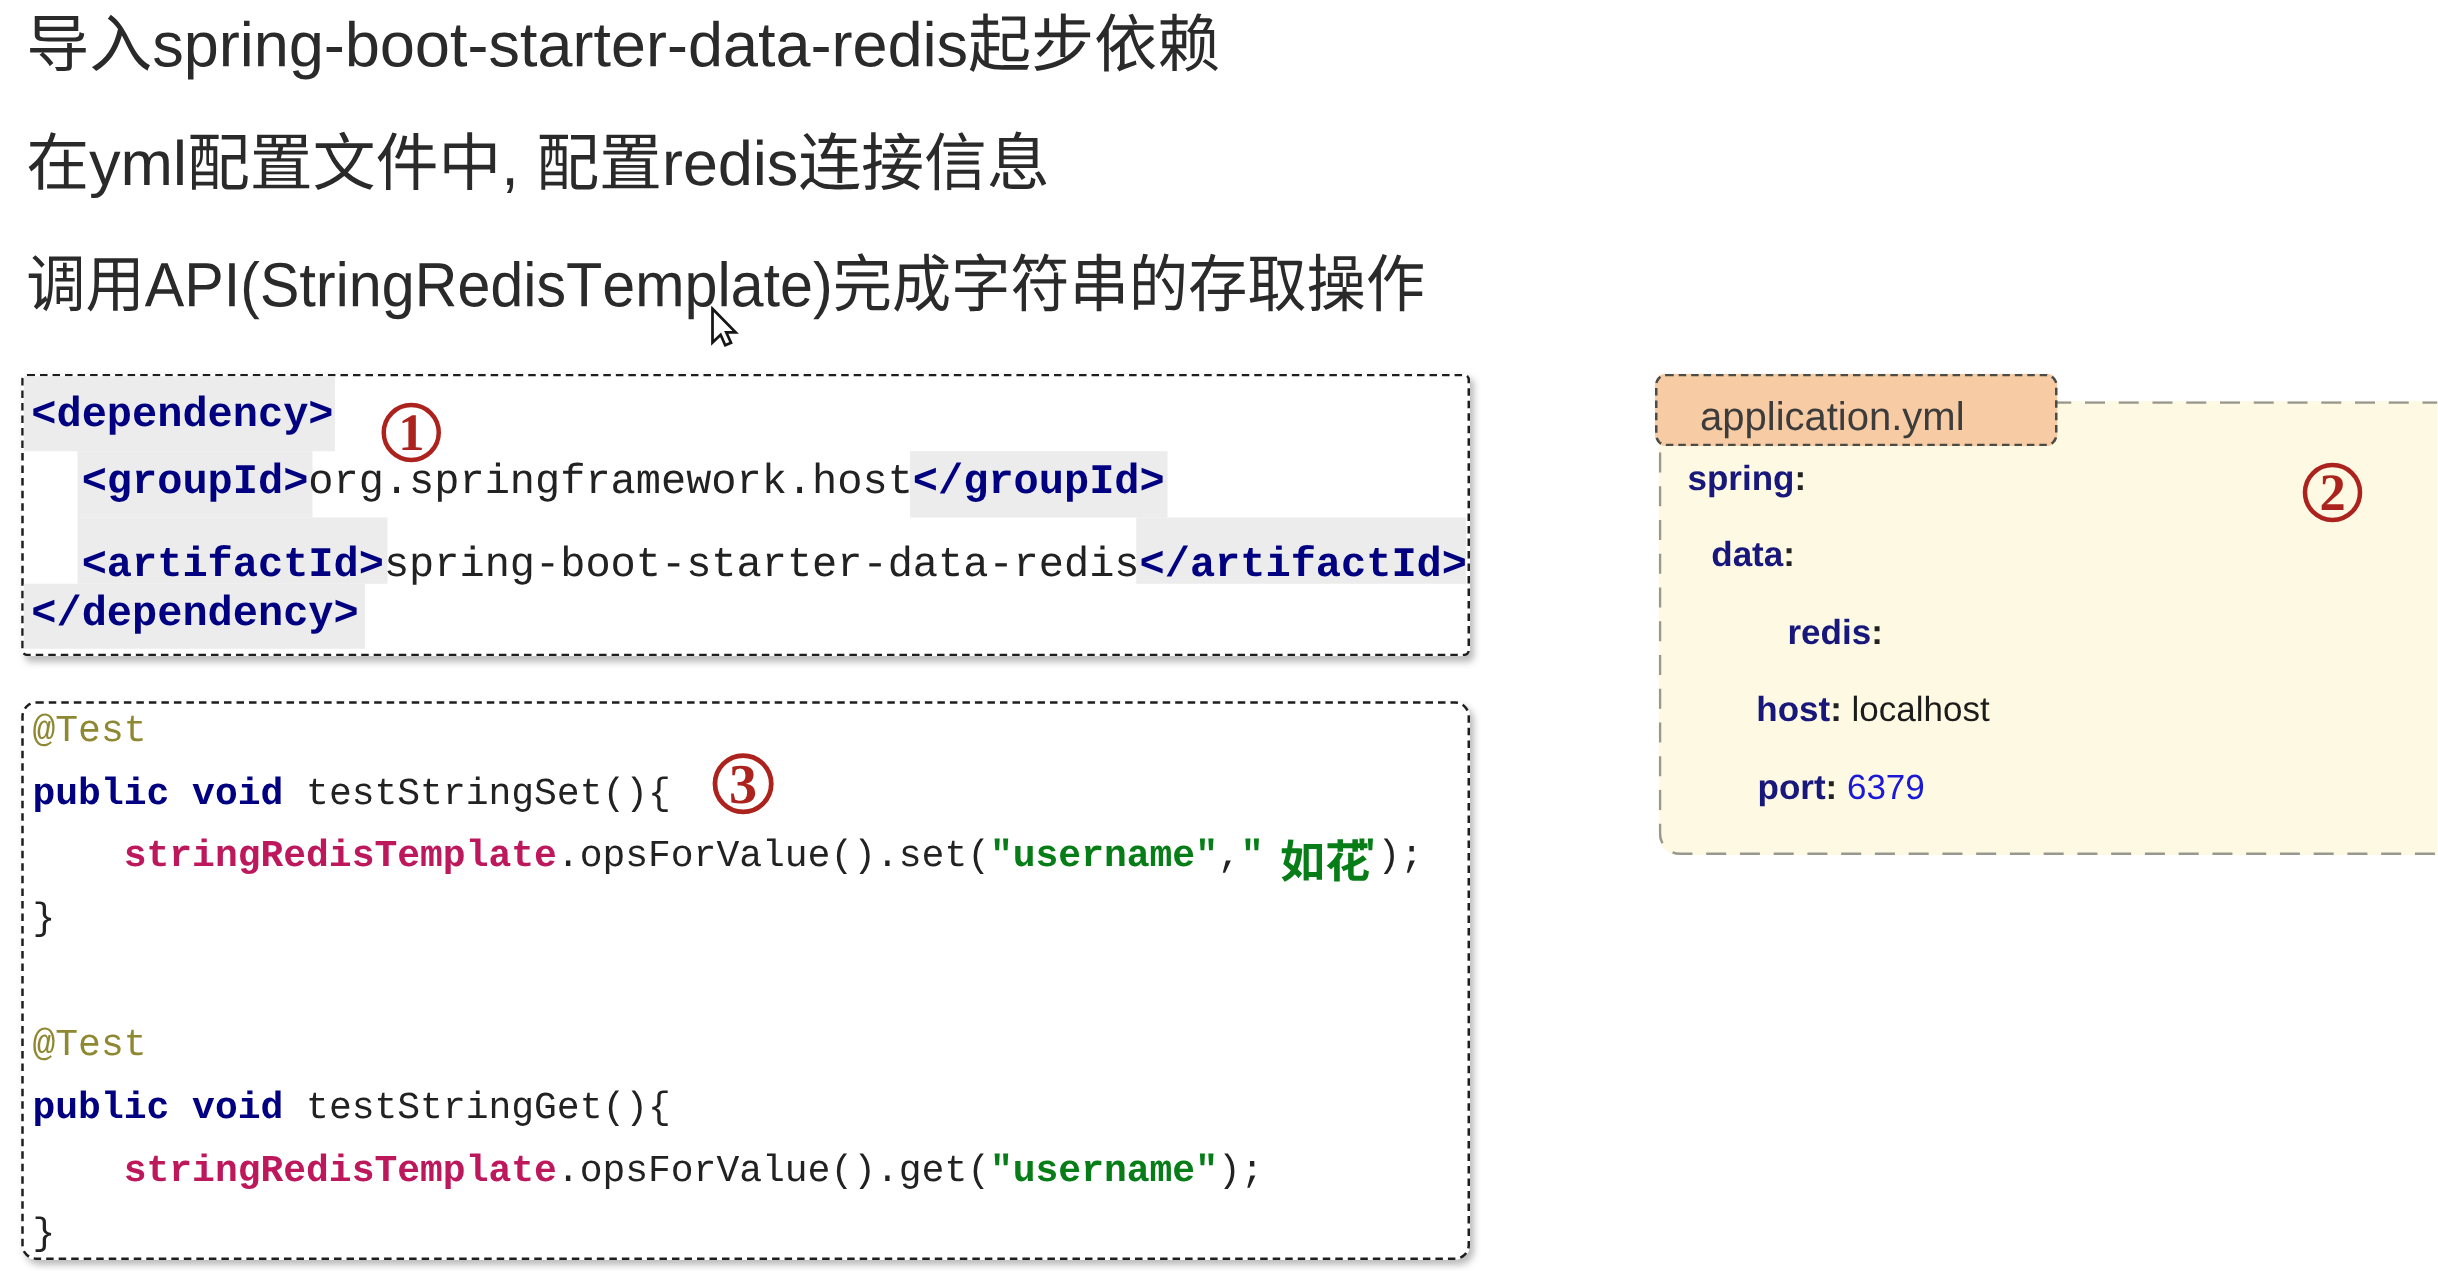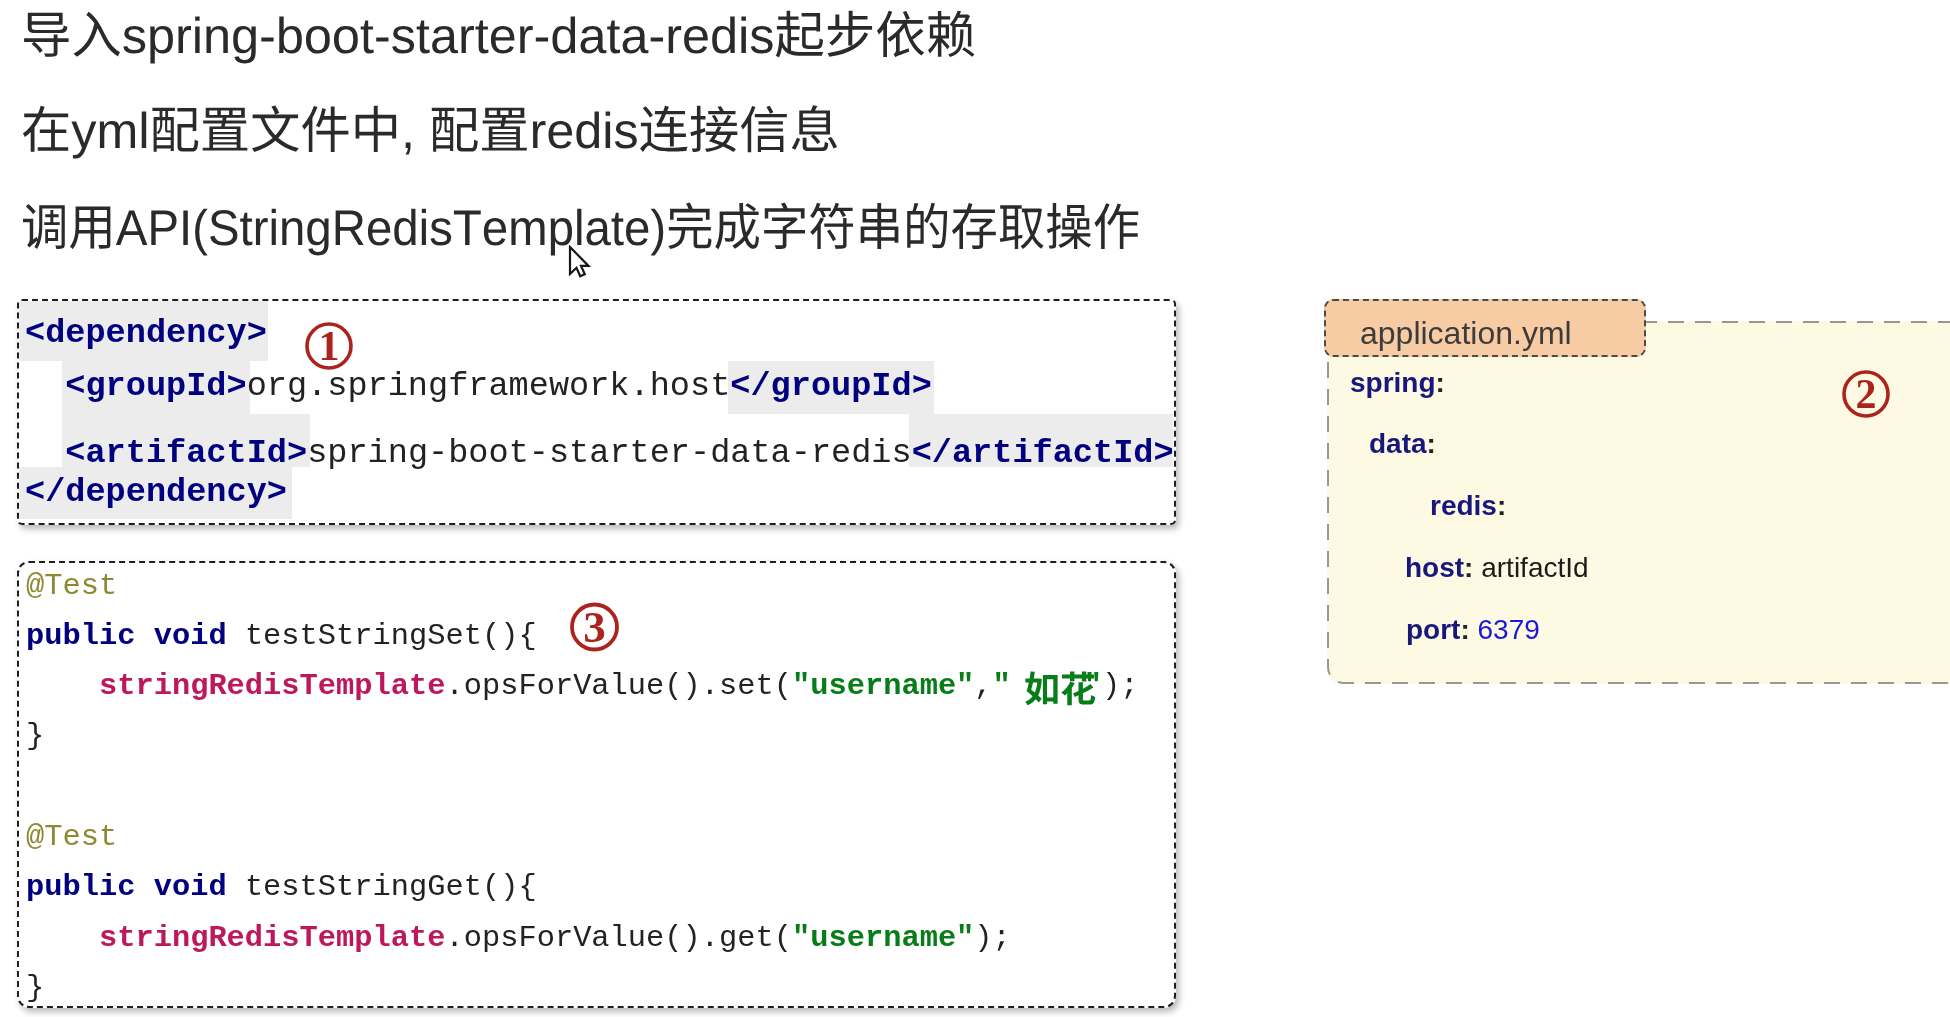--- a/index.html
+++ b/index.html
@@ -81,21 +81,21 @@
   <svg class="abs" style="left:1327px;top:321px" width="700" height="363" viewBox="0 0 700 363">
     <rect x="1" y="1" width="698" height="361" rx="16" fill="none" stroke="#98988e" stroke-width="2" stroke-dasharray="16,11"></rect>
   </svg>
   <div class="abs" style="left:1324px;top:299px;width:322px;height:58px;background:#f7cba3;
        border:2px dashed #4c4c46;border-radius:9px;box-sizing:border-box;"></div>
   <div class="abs" style="left:1360px;top:314px;font-size:32px;line-height:38px;color:#3c3c3c;white-space:nowrap;">application.yml</div>
   <div class="abs" style="left:0px;top:0px;width:1950px;height:1017px;font-size:28px;color:#17177c;font-weight:bold;white-space:nowrap;">
     <div class="abs" style="left:1350px;top:367px;">spring<span style="color:#222;">:</span></div>
     <div class="abs" style="left:1369px;top:428px;">data<span style="color:#222;">:</span></div>
     <div class="abs" style="left:1387px;top:490px;margin-left:43px;">redis<span style="color:#222;">:</span></div>
-    <div class="abs" style="left:1405px;top:552px;">host<span style="color:#222;">:</span><span style="color:#1c1c1c;font-weight:normal;"> artifactId</span></div>
+    <div class="abs" style="left:1405px;top:552px;">host<span style="color:#222;">:</span><span style="color:#1c1c1c;font-weight:normal;"> localhost</span></div>
     <div class="abs" style="left:1406px;top:614px;">port<span style="color:#222;">:</span><span style="color:#1a1ad6;font-weight:normal;"> 6379</span></div>
   </div>
 
   <svg class="abs" style="left:303px;top:320px" width="56" height="56" viewBox="0 0 56 56">
     <circle cx="26" cy="26" r="22" fill="none" stroke="#ac231e" stroke-width="3.6"></circle>
     <text x="26" y="40" font-family="Liberation Serif" font-size="42" font-weight="bold" fill="#ac231e" text-anchor="middle">1</text>
   </svg>
   <svg class="abs" style="left:1840px;top:368px" width="56" height="56" viewBox="0 0 56 56">
     <circle cx="26" cy="26" r="22" fill="none" stroke="#ac231e" stroke-width="3.6"></circle>
     <text x="26" y="40" font-family="Liberation Serif" font-size="42" font-weight="bold" fill="#ac231e" text-anchor="middle">2</text>

